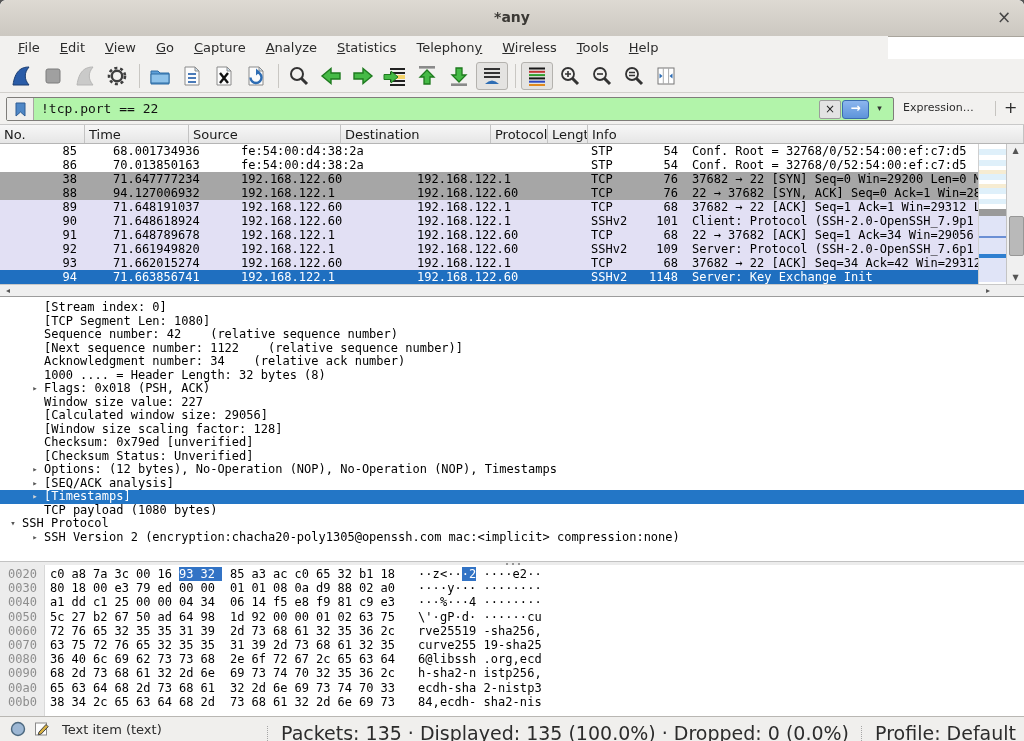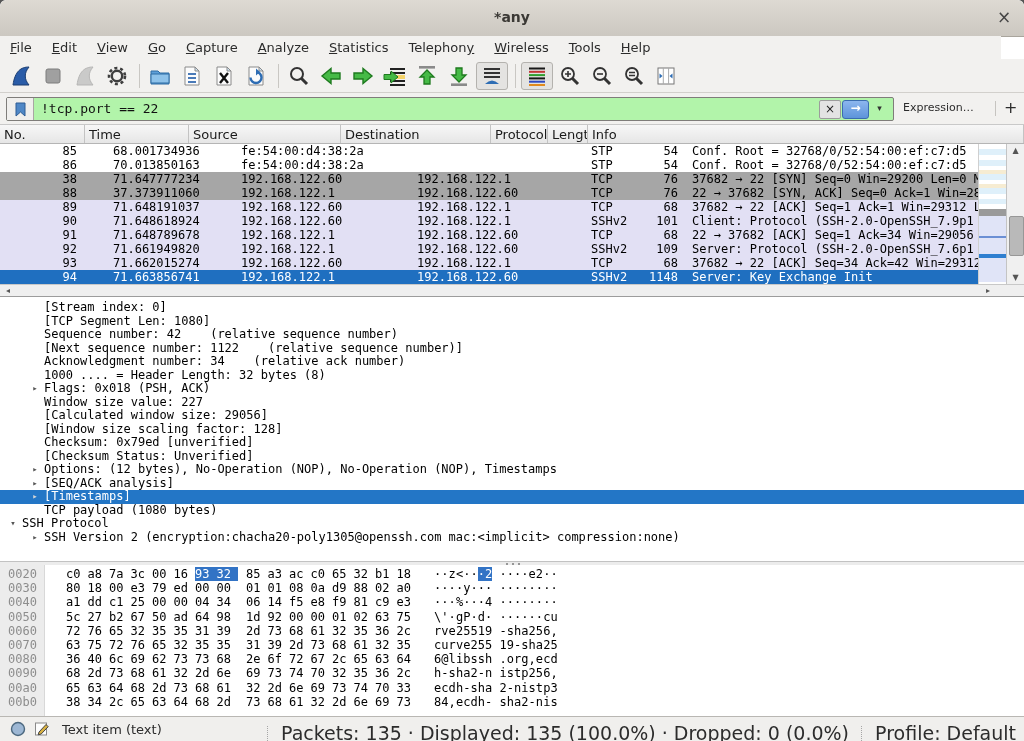--- a/index.html
+++ b/index.html
@@ -10,22 +10,22 @@
   
   .titlebar{position:absolute;left:0;top:0;width:1024px;height:36px;
     background:linear-gradient(#dedad3,#ccc8c1);border-bottom:1px solid #a9a59d;
     border-radius:6px 6px 0 0;}
   .title-text{position:absolute;left:0;right:0;top:9px;text-align:center;
     font-weight:bold;font-size:14px;color:#3b3935;}
   .win-close{position:absolute;right:10px;top:7px;width:20px;height:20px;
     font-size:17px;color:#454545;text-align:center;line-height:20px;cursor:default;}
 
   
-  .menubar{position:absolute;left:0;top:36px;width:1001px;height:23px;background:#f2f1ef;
-    display:flex;align-items:center;padding-left:0;box-sizing:border-box;}
+  .menubar{position:absolute;left:0;top:36px;width:888px;height:23px;background:#f2f1ef;
+    display:flex;align-items:center;padding-left:8px;box-sizing:border-box;}
   .menu-item{font-size:13px;color:#2c2c2c;padding:2px 10px;}
   .menu-item u{text-decoration:underline;}
 
   
   .toolbar{position:absolute;left:0;top:59px;width:1024px;height:34px;background:#f2f1ef;
     border-bottom:1px solid #d2d0cc;display:flex;align-items:center;padding-left:6px;box-sizing:border-box;}
   .tbtn{width:30px;height:28px;display:flex;align-items:center;justify-content:center;margin-right:2px;}
   .tbtn.pressed{background:#e4e3e1;border:1px solid #b4b2ae;border-radius:3px;width:30px;height:26px;}
   .tsep{width:1px;height:24px;background:#c9c7c3;margin:0 5px;}
   .dim{opacity:.55;}
@@ -96,21 +96,21 @@
     border-top:1px solid #c2c2c2;}
   .split-dots{position:absolute;left:506px;top:1px;width:2px;height:2px;background:#969696;
     box-shadow:6px 0 #969696,12px 0 #969696;}
 
   
   .hexpane{position:absolute;left:0;top:565px;width:1024px;height:151px;background:#fff;overflow:hidden;}
   .hex-offcol{position:absolute;left:0;top:0;width:44px;height:151px;background:#ececec;
     border-right:1px solid #d8d8d8;}
   .hrow{position:relative;height:14.2px;line-height:14.2px;font-size:12px;white-space:pre;}
   .hoff{display:inline-block;width:44px;color:#8d8d8d;padding-left:8px;box-sizing:border-box;}
-  .hbytes{display:inline-block;margin-left:22px;}
+  .hbytes{display:inline-block;margin-left:6px;}
   .hb{display:inline-block;width:21.5px;color:#000;}
   .hb.g{margin-left:8px;}
   .hascii{display:inline-block;margin-left:16px;}
   .ha{display:inline-block;width:7.3px;color:#000;}
   .ha.g{margin-left:7px;}
   .hl{background:#3273c5;color:#fff !important;}
 
   
   .statusbar{position:absolute;left:0;top:716px;width:1024px;height:25px;background:#f0efed;
     border-top:1px solid #b9b7b3;box-sizing:border-box;}
@@ -309,21 +309,21 @@
       <div class="hcell c2">Source</div>
       <div class="hcell c3">Destination</div>
       <div class="hcell c4">Protocol</div>
       <div class="hcell c5">Length</div>
       <div class="hcell c6">Info</div>
     </div>
   <div class="plist-rows mono" id="plist-rows">
       <div class="prow row-plain"><div class="pc c0">85</div><div class="pc c1">68.001734936</div><div class="pc c2">fe:54:00:d4:38:2a</div><div class="pc c3"></div><div class="pc c4">STP</div><div class="pc c5">54</div><div class="pc c6">Conf. Root = 32768/0/52:54:00:ef:c7:d5  Cost = 0  Port  =</div></div>
       <div class="prow row-plain"><div class="pc c0">86</div><div class="pc c1">70.013850163</div><div class="pc c2">fe:54:00:d4:38:2a</div><div class="pc c3"></div><div class="pc c4">STP</div><div class="pc c5">54</div><div class="pc c6">Conf. Root = 32768/0/52:54:00:ef:c7:d5  Cost = 0  Port  =</div></div>
       <div class="prow row-gray"><div class="pc c0">38</div><div class="pc c1">71.647777234</div><div class="pc c2">192.168.122.60</div><div class="pc c3">192.168.122.1</div><div class="pc c4">TCP</div><div class="pc c5">76</div><div class="pc c6">37682 → 22 [SYN] Seq=0 Win=29200 Len=0 MSS=1460 SACK_PERM=1</div></div>
-      <div class="prow row-gray"><div class="pc c0">88</div><div class="pc c1">37.373911060</div><div class="pc c2">192.168.122.1</div><div class="pc c3">192.168.122.60</div><div class="pc c4">TCP</div><div class="pc c5">76</div><div class="pc c6">22 → 37682 [SYN, ACK] Seq=0 Ack=1 Win=28960 Len=0 MSS=1460</div></div>
+      <div class="prow row-gray"><div class="pc c0">88</div><div class="pc c1">94.127006932</div><div class="pc c2">192.168.122.1</div><div class="pc c3">192.168.122.60</div><div class="pc c4">TCP</div><div class="pc c5">76</div><div class="pc c6">22 → 37682 [SYN, ACK] Seq=0 Ack=1 Win=28960 Len=0 MSS=1460</div></div>
       <div class="prow row-lav"><div class="pc c0">89</div><div class="pc c1">71.648191037</div><div class="pc c2">192.168.122.60</div><div class="pc c3">192.168.122.1</div><div class="pc c4">TCP</div><div class="pc c5">68</div><div class="pc c6">37682 → 22 [ACK] Seq=1 Ack=1 Win=29312 Len=0 TSval=2715660</div></div>
       <div class="prow row-lav"><div class="pc c0">90</div><div class="pc c1">71.648618924</div><div class="pc c2">192.168.122.60</div><div class="pc c3">192.168.122.1</div><div class="pc c4">SSHv2</div><div class="pc c5">101</div><div class="pc c6">Client: Protocol (SSH-2.0-OpenSSH_7.9p1 Debian-10)</div></div>
       <div class="prow row-lav"><div class="pc c0">91</div><div class="pc c1">71.648789678</div><div class="pc c2">192.168.122.1</div><div class="pc c3">192.168.122.60</div><div class="pc c4">TCP</div><div class="pc c5">68</div><div class="pc c6">22 → 37682 [ACK] Seq=1 Ack=34 Win=29056 Len=0 TSval=36495</div></div>
       <div class="prow row-lav"><div class="pc c0">92</div><div class="pc c1">71.661949820</div><div class="pc c2">192.168.122.1</div><div class="pc c3">192.168.122.60</div><div class="pc c4">SSHv2</div><div class="pc c5">109</div><div class="pc c6">Server: Protocol (SSH-2.0-OpenSSH_7.6p1 Ubuntu-4ubuntu0.3</div></div>
       <div class="prow row-lav"><div class="pc c0">93</div><div class="pc c1">71.662015274</div><div class="pc c2">192.168.122.60</div><div class="pc c3">192.168.122.1</div><div class="pc c4">TCP</div><div class="pc c5">68</div><div class="pc c6">37682 → 22 [ACK] Seq=34 Ack=42 Win=29312 Len=0 TSval=2715</div></div>
       <div class="prow row-sel"><div class="pc c0">94</div><div class="pc c1">71.663856741</div><div class="pc c2">192.168.122.1</div><div class="pc c3">192.168.122.60</div><div class="pc c4">SSHv2</div><div class="pc c5">1148</div><div class="pc c6">Server: Key Exchange Init</div></div>
     </div>
 
   <div class="minimap" id="minimap">
       <div class="mseg" style="background: rgb(255, 255, 255); height: 5px;"></div>

